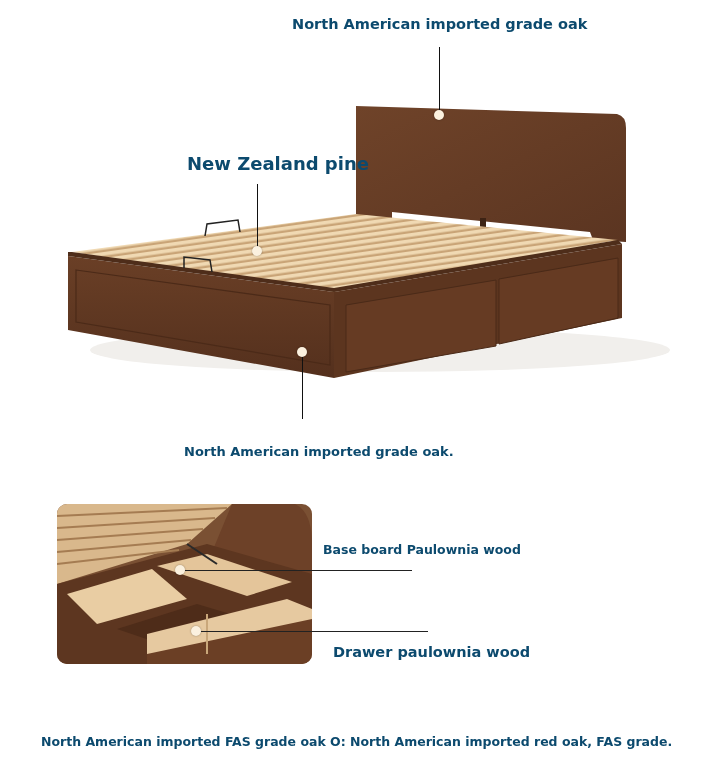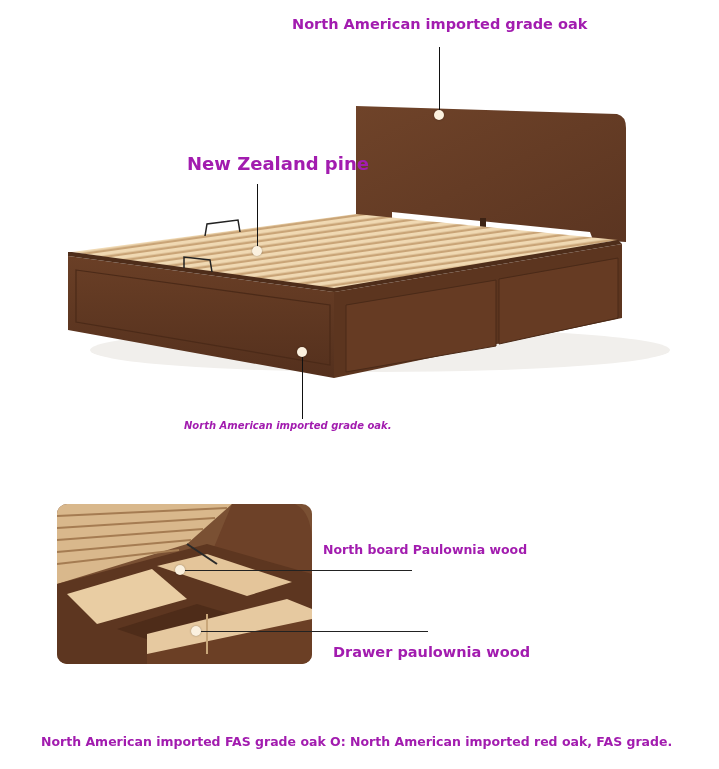--- a/index.html
+++ b/index.html
@@ -1,17 +1,17 @@
 <!DOCTYPE html>
 <html><head>
 <meta charset="utf-8">
 <style>
   html,body{margin:0;padding:0;background:#ffffff;}
   body{width:719px;height:769px;position:relative;overflow:hidden;font-family:"DejaVu Sans","Liberation Sans",sans-serif;}
-  .label{position:absolute;font-weight:bold;color:#a21caf;white-space:nowrap;}
+  .label{position:absolute;font-weight:bold;color:#0c4a6e;white-space:nowrap;}
   .vline{position:absolute;width:1px;background:#111;}
   .hline{position:absolute;height:1px;background:#222;}
   .dot{position:absolute;width:10px;height:10px;border-radius:50%;background:#fbf1df;box-shadow:0 0 2px rgba(0,0,0,0.35);}
   svg{position:absolute;left:0;top:0;}
   .inset{position:absolute;left:57px;top:504px;width:255px;height:160px;border-radius:10px;overflow:hidden;}
 </style>
 </head>
 <body>
 
 <svg width="719" height="420" viewBox="0 0 719 420">
@@ -53,21 +53,21 @@
 <div class="label" style="left:292px;top:16px;font-size:14.5px;">North American imported grade oak</div>
 <div class="vline" style="left:439px;top:47px;height:64px;"></div>
 <div class="dot" style="left:434px;top:110px;"></div>
 
 <div class="label" style="left:187px;top:153px;font-size:18px;">New Zealand pine</div>
 <div class="vline" style="left:257px;top:184px;height:64px;"></div>
 <div class="dot" style="left:252px;top:246px;"></div>
 
 <div class="dot" style="left:297px;top:347px;"></div>
 <div class="vline" style="left:302px;top:357px;height:62px;"></div>
-<div class="label" style="left:184px;top:420px;font-size:10px;font-style:italic;">North American imported grade oak.</div>
+<div class="label" style="left:184px;top:444px;font-size:13px;">North American imported grade oak.</div>
 
 <div class="inset">
   <svg width="255" height="160" viewBox="0 0 255 160">
     <rect width="255" height="160" fill="#7a5033"></rect>
 
     <polygon points="0,0 175,0 130,40 0,80" fill="#d9b88c"></polygon>
     <g stroke="#a57c52" stroke-width="2">
       <line x1="0" y1="12" x2="170" y2="4"></line>
       <line x1="0" y1="24" x2="158" y2="14"></line>
       <line x1="0" y1="36" x2="146" y2="25"></line>
@@ -83,21 +83,21 @@
     <polygon points="60,125 140,100 190,115 110,142" fill="#4e2c19"></polygon>
 
     <polygon points="90,130 230,95 255,105 255,135 120,160 90,160" fill="#e6c9a0"></polygon>
     <polygon points="90,150 255,115 255,160 90,160" fill="#6b3f25"></polygon>
     <line x1="150" y1="110" x2="150" y2="150" stroke="#c9a77a" stroke-width="2"></line>
 
     <line x1="130" y1="40" x2="160" y2="60" stroke="#2a2a2a" stroke-width="2"></line>
   </svg>
 </div>
 
-<div class="label" style="left:323px;top:542px;font-size:12.5px;">North board Paulownia wood</div>
+<div class="label" style="left:323px;top:542px;font-size:12.5px;">Base board Paulownia wood</div>
 <div class="dot" style="left:175px;top:565px;"></div>
 <div class="hline" style="left:185px;top:570px;width:227px;"></div>
 
 <div class="dot" style="left:191px;top:626px;"></div>
 <div class="hline" style="left:201px;top:631px;width:227px;"></div>
 <div class="label" style="left:333px;top:644px;font-size:14.5px;text-align:right;">Drawer paulownia wood</div>
 
 <div class="label" style="left:41px;top:734px;font-size:12.5px;">North American imported FAS grade oak O: North American imported red oak, FAS grade.</div>
 
 </body></html>

